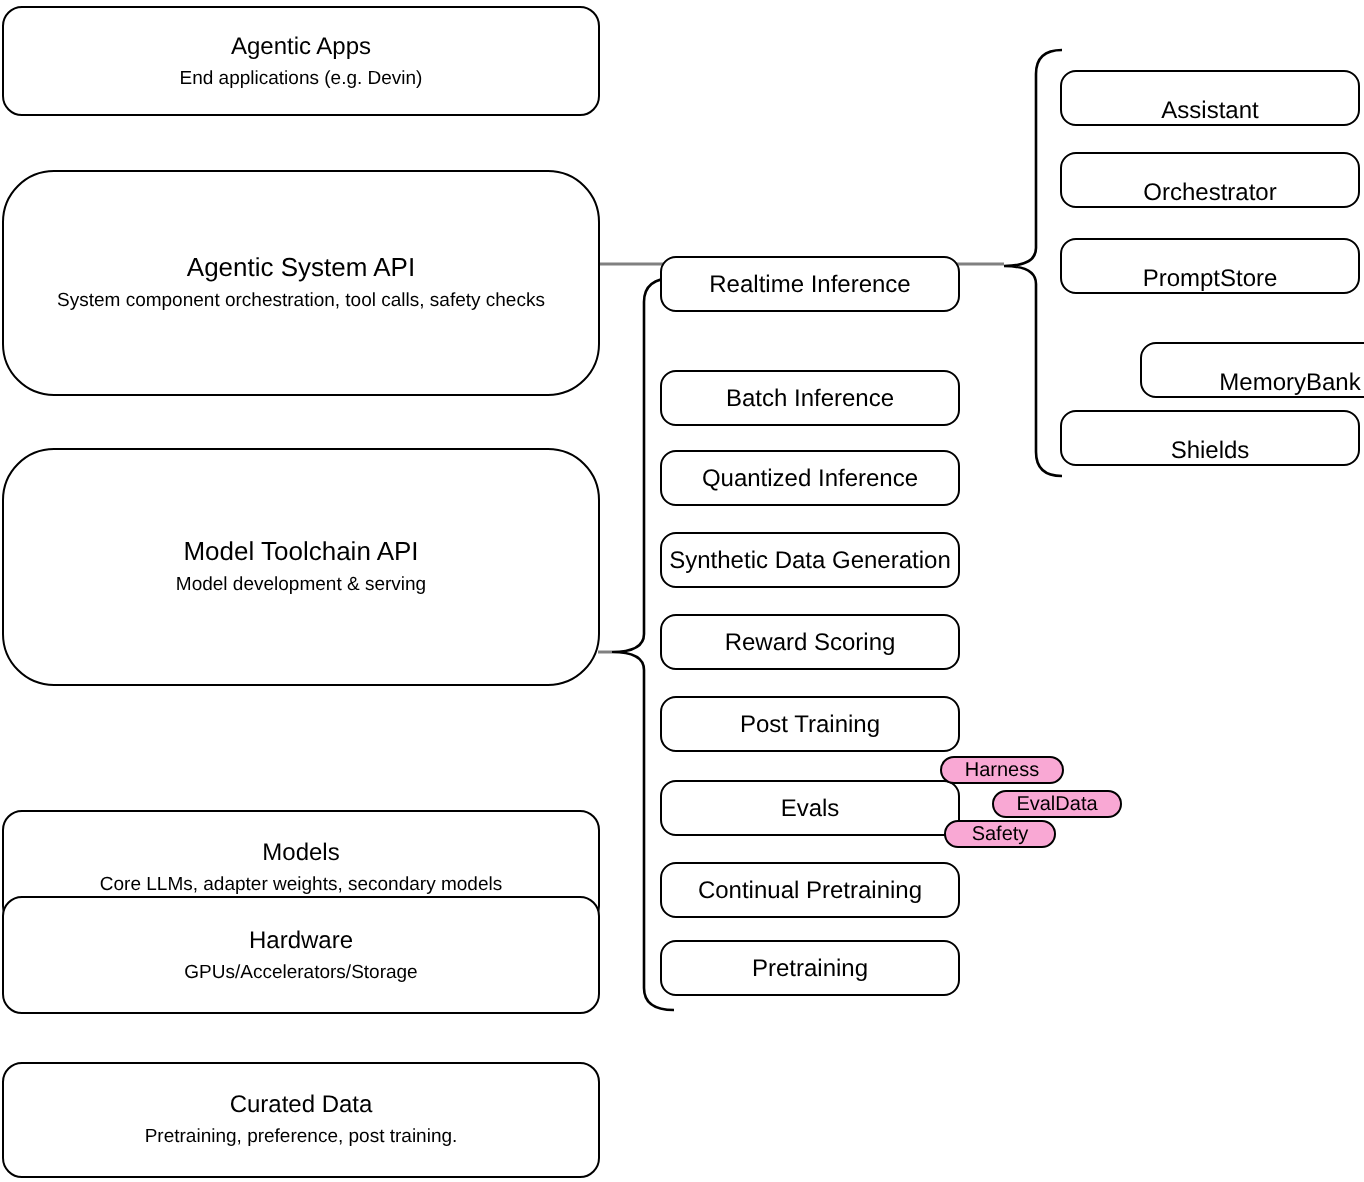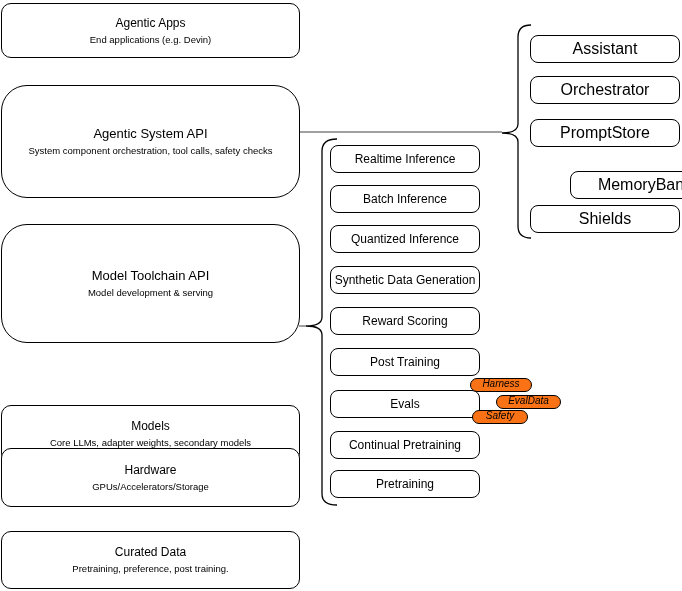--- a/index.html
+++ b/index.html
@@ -31,31 +31,30 @@
   .title{font-size:12px;line-height:1.25;white-space:nowrap;}
   .lbox.api .title{font-size:13px;}
   .sub{font-size:9.5px;line-height:1.2;margin-top:3px;white-space:nowrap;}
   .mbox{
     left:330px;width:150px;height:28px;
     border-radius:8px;font-size:12px;
     flex-direction:row;white-space:nowrap;
   }
   .rbox{
     left:530px;width:150px;height:28px;
-    border-radius:8px;font-size:16px;
-    flex-direction:row;white-space:nowrap;
+    border-radius:8px;font-size:12px;
+    flex-direction:row;white-space:nowrap;align-items:flex-end;
   }
   .pill{
     position:absolute;box-sizing:border-box;
-    background:#f97316;border:1px solid #000000;
+    background:#f9a8d4;border:1px solid #000000;
     border-radius:8px;
-    display:flex;align-items:flex-start;justify-content:center;
+    display:flex;align-items:flex-end;justify-content:center;
     font-size:10px;line-height:1;white-space:nowrap;
     z-index:3;
-    font-style:italic;
   }
 </style>
 </head>
 <body>
 
 <div class="canvas">
 
   <svg class="overlay" viewBox="0 0 682 591" xmlns="http://www.w3.org/2000/svg">
     <line x1="300" y1="132" x2="502" y2="132" stroke="#808080" stroke-width="1.5"></line>
     <line x1="299" y1="326" x2="306" y2="326" stroke="#808080" stroke-width="1.5"></line>
@@ -86,21 +85,21 @@
   <div class="node lbox" style="top:448px;height:59px;">
     <div class="title">Hardware</div>
     <div class="sub">GPUs/Accelerators/Storage</div>
   </div>
 
   <div class="node lbox" style="top:531px;height:58px;">
     <div class="title">Curated Data</div>
     <div class="sub">Pretraining, preference, post training.</div>
   </div>
 
-  <div class="node mbox" style="top:145px;justify-content:center;">
+  <div class="node mbox" style="top:128px;justify-content:center;">
     <span>Realtime Inference</span>
   </div>
   <div class="node mbox" style="top:185px;">
     <span>Batch Inference</span>
   </div>
   <div class="node mbox" style="top:225px;">
     <span>Quantized Inference</span>
   </div>
   <div class="node mbox" style="top:266px;">
     <span>Synthetic Data Generation</span>

